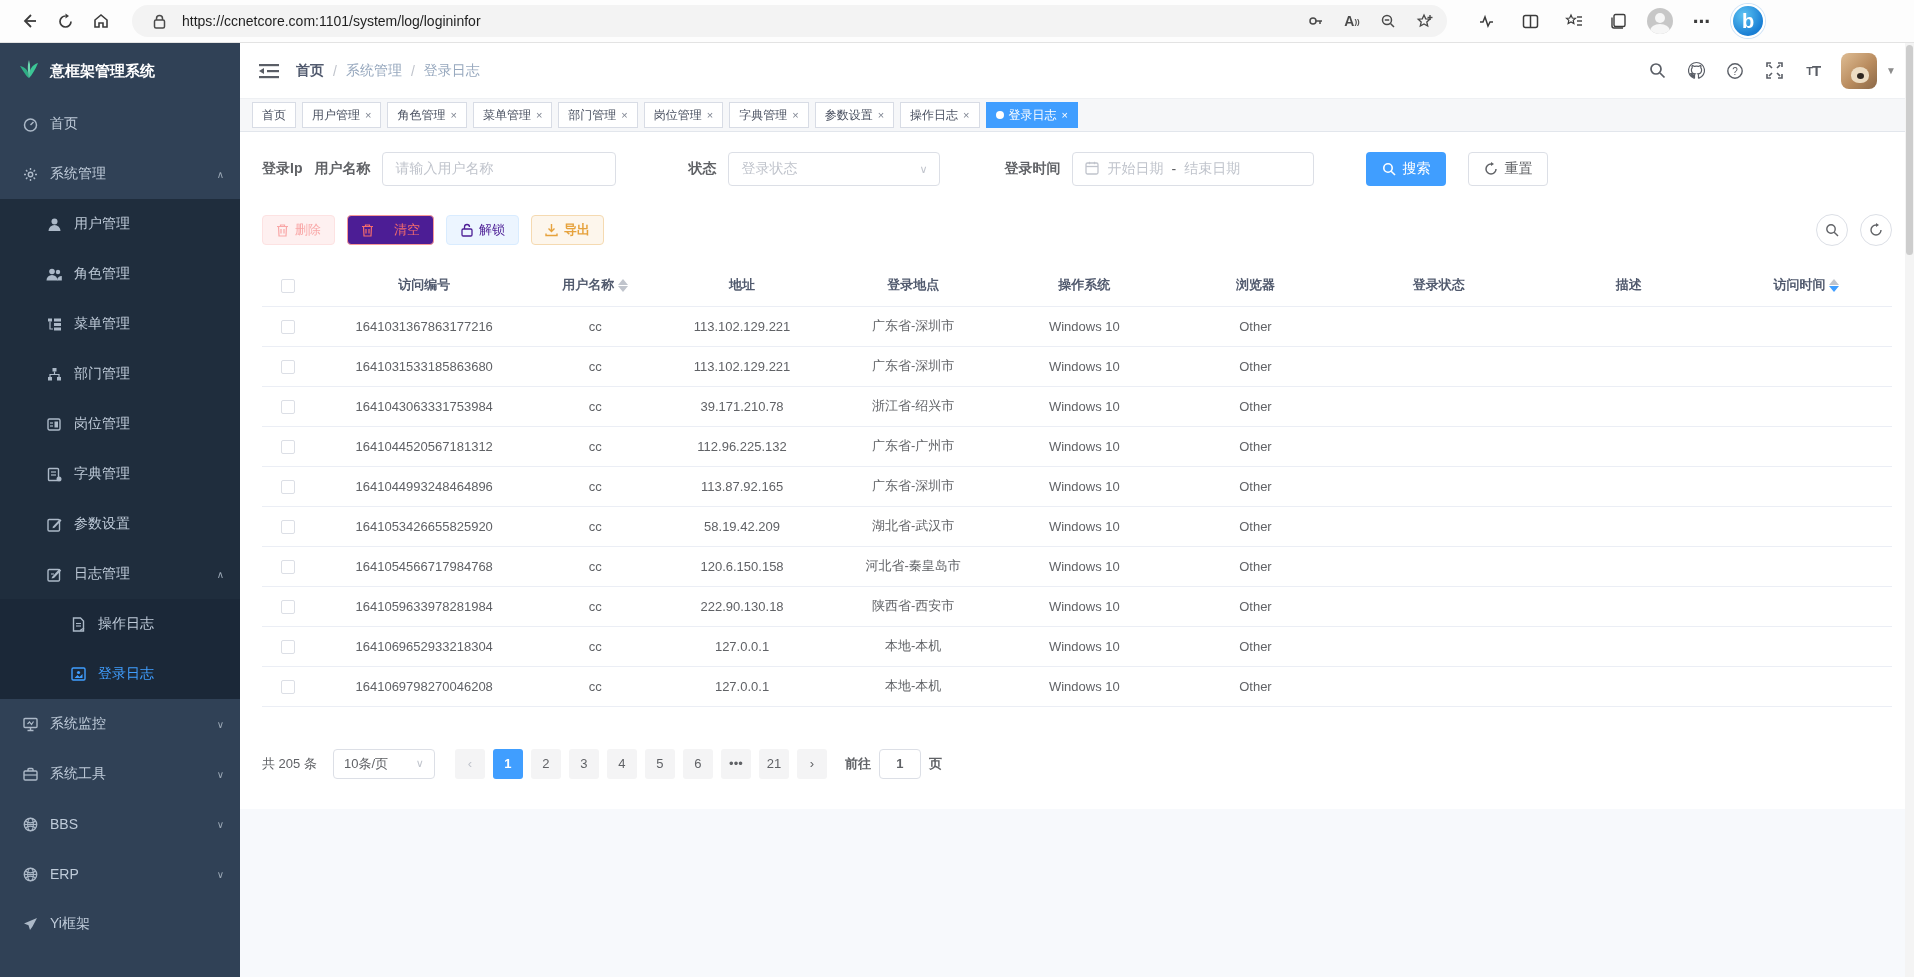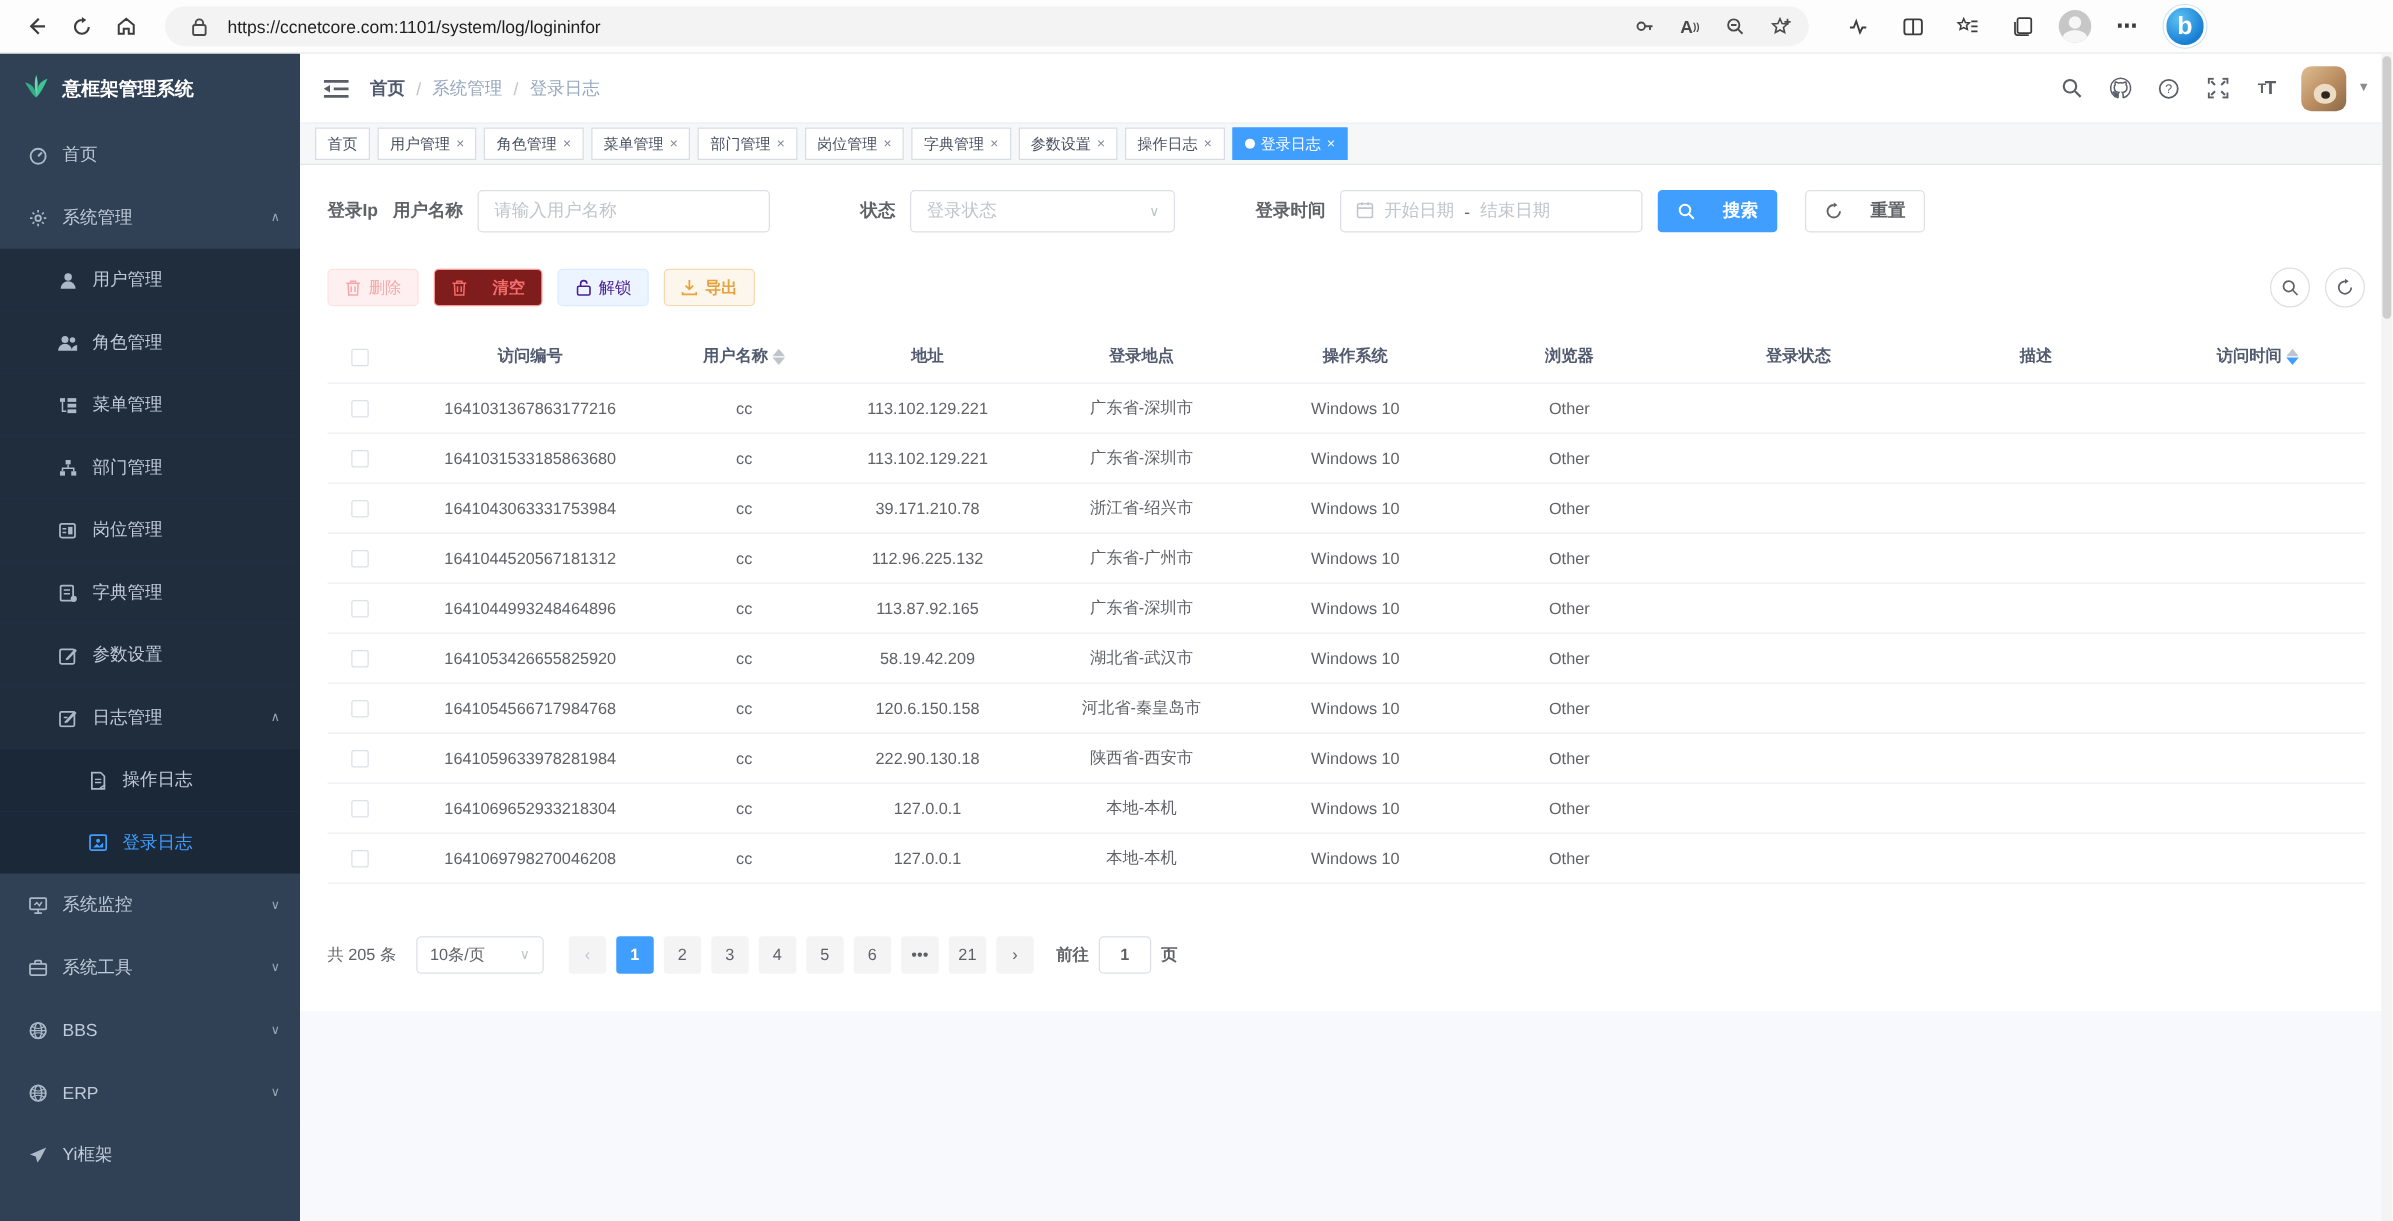--- a/index.html
+++ b/index.html
@@ -63,31 +63,31 @@
   .tab .dot { width:8px; height:8px; border-radius:50%; background:#fff; display:inline-block; }
 
   
   .content { background:#fff; padding:20px 22px 30px 22px; }
   .filter-row { display:flex; align-items:center; gap:12px; }
   .f-label { font-size:14px; font-weight:bold; color:#606266; white-space:nowrap; }
   .f-input { height:34px; border:1px solid #dcdfe6; border-radius:4px; background:#fff; display:flex; align-items:center; padding:0 12px; color:#c0c4cc; font-size:14px; }
   .w-ip { width:242px; margin-right:26px; }
   .w-user { width:234px; margin-right:60px; }
   .w-status { width:212px; justify-content:space-between; margin-right:52px; }
-  .w-date { width:242px; gap:8px; color:#c0c4cc; }
+  .w-date { width:242px; gap:8px; margin-right:40px; color:#c0c4cc; }
   .sel-arrow { color:#c0c4cc; font-size:11px; }
-  .btn { height:34px; border-radius:4px; font-size:14px; display:inline-flex; align-items:center; justify-content:center; gap:22px; cursor:pointer; border:1px solid transparent; padding:0 15px; white-space:nowrap;font-weight:bold; }
+  .btn { height:34px; border-radius:4px; font-size:14px; display:inline-flex; align-items:center; justify-content:center; gap:6px; cursor:pointer; border:1px solid transparent; padding:0 15px; white-space:nowrap; }
   .btn-search { background:#409eff; color:#fff; }
   .btn-reset { background:#fff; border-color:#dcdfe6; color:#606266; margin-left:10px; }
 
   .toolbar-row { margin-top:28px; display:flex; align-items:center; }
   .tbtn { height:30px; border-radius:4px; font-size:13px; display:inline-flex; align-items:center; gap:6px; padding:0 13px; margin-right:12px; cursor:pointer; }
   .tbtn svg { display:block; }
   .tbtn.del { background:#fef0f0; border:1px solid #fde2e2; color:#f9a7a7; }
-  .tbtn.clear { background:#7f1d1d; border:1px solid #f89898; color:#f56c6c; font-weight:bold;gap:20px; }
+  .tbtn.clear { background:#4c1d95; border:1px solid #f89898; color:#f56c6c; font-weight:normal;gap:20px; }
   .tbtn.unlock { background:#ecf5ff; border:1px solid #d9ecff; color:#4c1d95;padding-left:14px; }
   .tbtn.export { background:#fdf6ec; border:1px solid #f5dab1; color:#e6a23c; font-weight:bold; }
   .tool-right { margin-left:auto; display:flex; gap:12px; }
   .circ { width:32px; height:32px; border-radius:50%; border:1px solid #dcdfe6; background:#fff; color:#606266; display:flex; align-items:center; justify-content:center; cursor:pointer; }
 
   
   table.grid { width:100%; border-collapse:collapse; margin-top:18px; table-layout:fixed; }
   .grid th { font-size:13px; color:#515a6e; font-weight:bold; height:42px; border-bottom:1px solid #ebeef5; text-align:center; white-space:nowrap; }
   .grid td { font-size:13px; color:#606266; height:40px; border-bottom:1px solid #ebeef5; text-align:center; white-space:nowrap; overflow:hidden; }
   .cb { width:14px; height:14px; border:1px solid #dcdfe6; border-radius:2px; background:#fff; display:inline-block; vertical-align:middle; cursor:pointer; }

